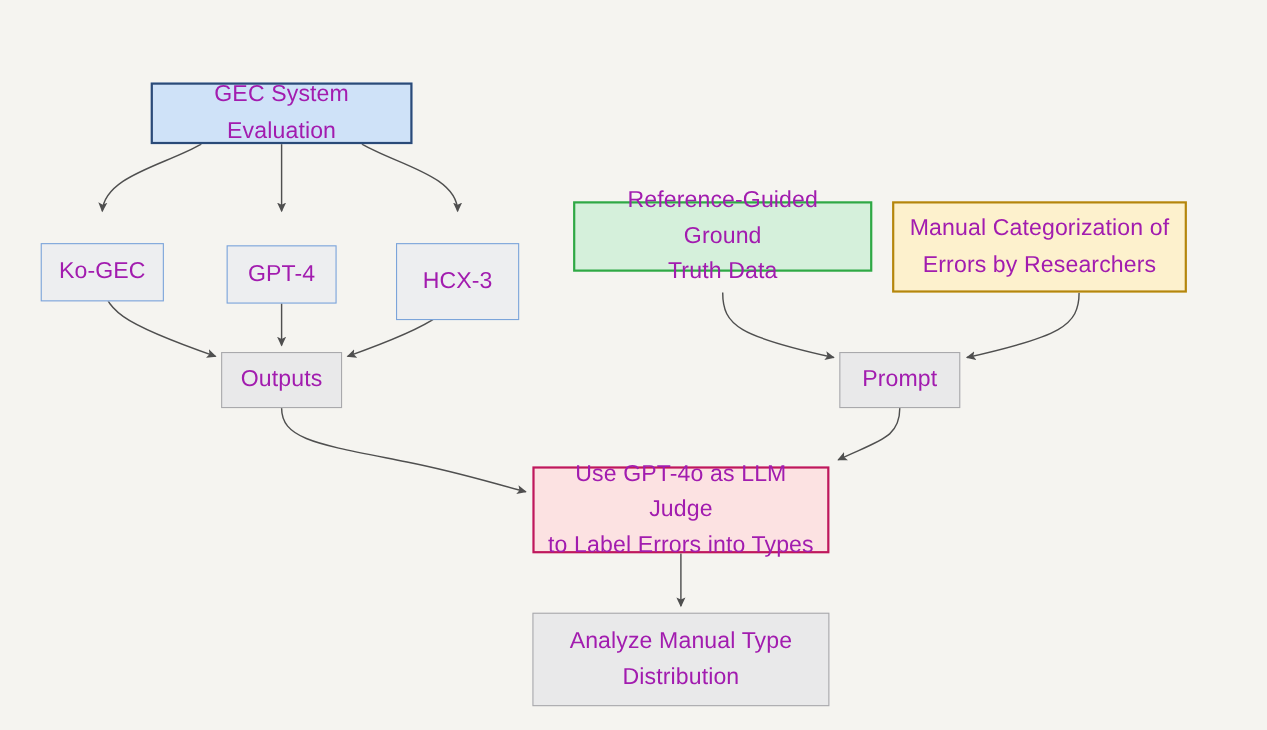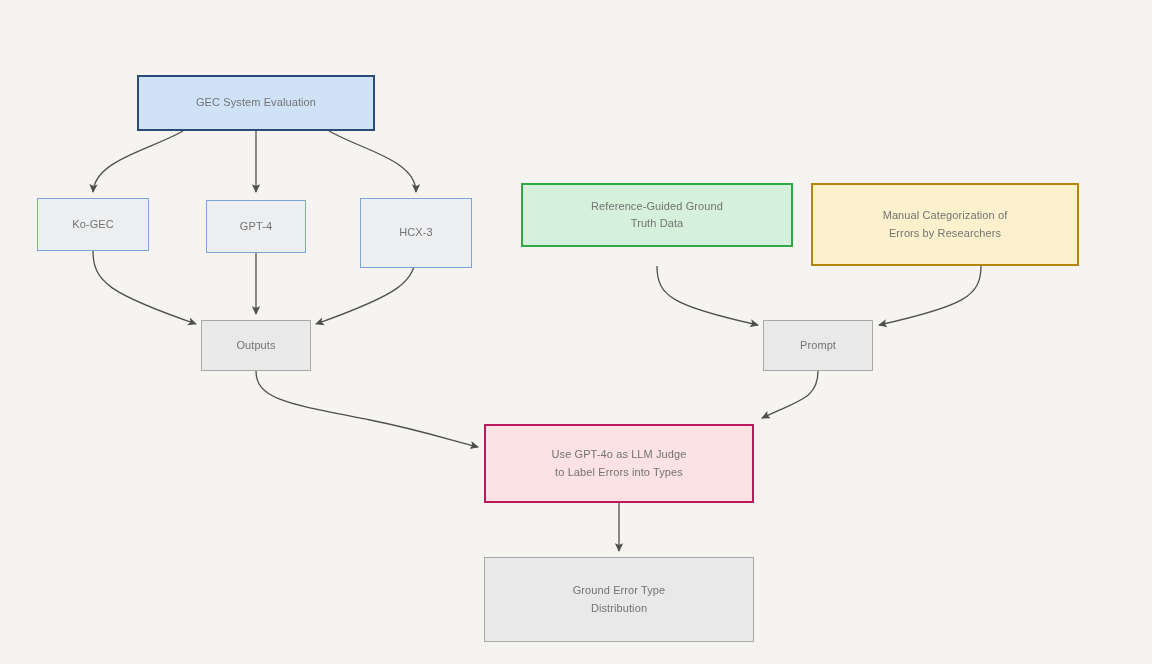--- a/index.html
+++ b/index.html
@@ -27,35 +27,36 @@
     height: 664px;
     pointer-events: none;
   }
   .node {
     position: absolute;
     box-sizing: border-box;
     display: flex;
     align-items: center;
     justify-content: center;
     text-align: center;
-    color: #737373;
-    font-size: 11px;
+    color: #a21caf;
+    font-size: 21px;
     line-height: 1.55;
     letter-spacing: 0.1px;
     padding: 4px 10px;
     white-space: pre-line;
     z-index: 2;
   }
   .n-root {
     background: #cfe2f8;
     border: 2px solid #2a4a78;
   }
   .n-model {
     background: #edeef0;
     border: 1.6px solid #7ba4da;
+    margin-top: 23px;
   }
   .n-plain {
     background: #e9e9ea;
     border: 1.5px solid #a9a9ac;
   }
   .n-green {
     background: #d5f0db;
     border: 2px solid #2fa845;
   }
   .n-yellow {
@@ -138,17 +139,17 @@
   <div class="node n-plain" style="left:201px; top:320px; width:110px; height:51px;">
     <span>Outputs</span>
   </div>
 
   <div class="node n-red" style="left:484px; top:424px; width:270px; height:79px;">
     <span>Use GPT-4o as LLM Judge
 to Label Errors into Types</span>
   </div>
 
   <div class="node n-plain" style="left:484px; top:557px; width:270px; height:85px;">
-    <span>Ground Error Type
+    <span>Analyze Manual Type
 Distribution</span>
   </div>
 
 </div>
 
 </body></html>

